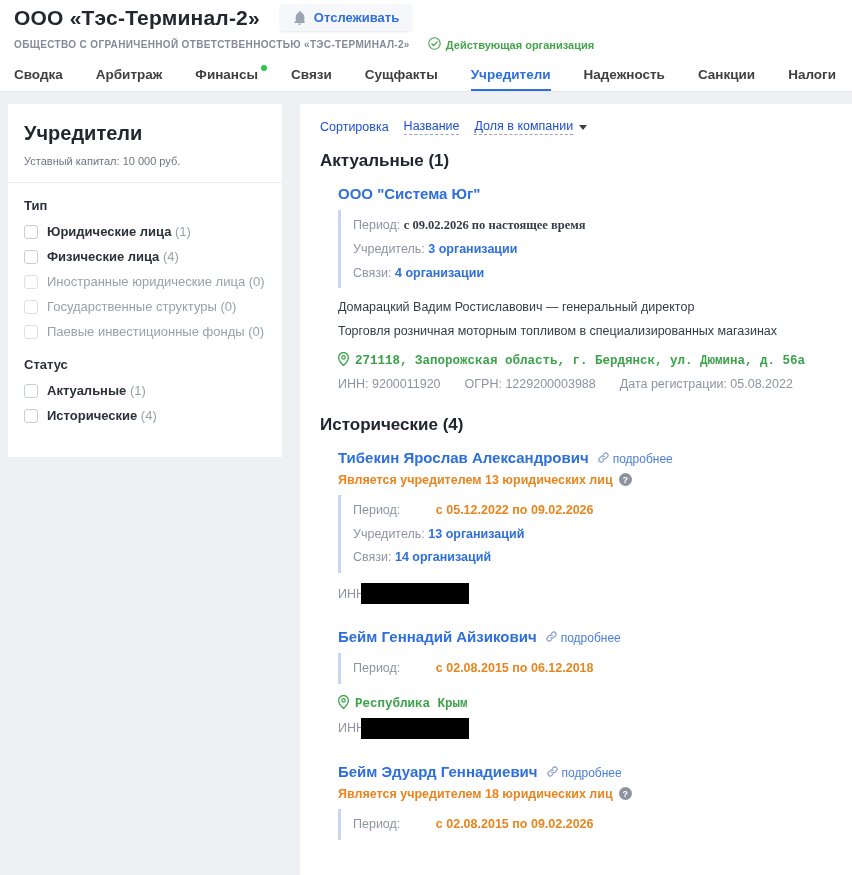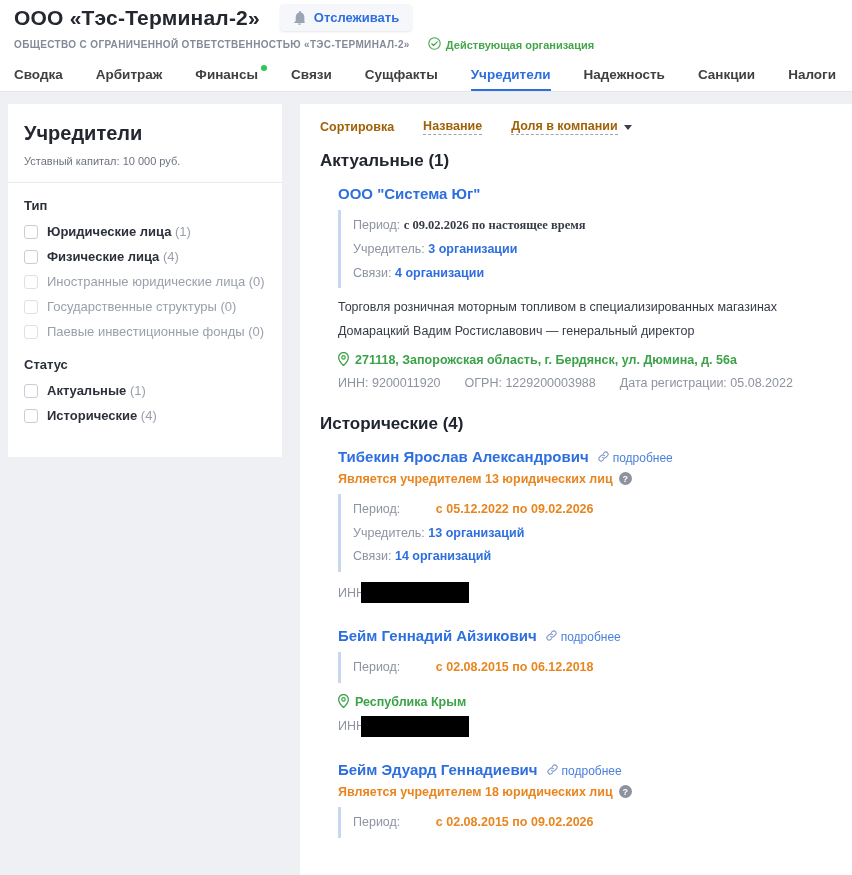--- a/index.html
+++ b/index.html
@@ -43,38 +43,38 @@
   .divider { height:1px; background:#e9ebee; margin:15px -16px; }
   .group-title { font-size:13px; font-weight:700; color:#2c303a; margin:0 0 11px; }
   .filter-group { margin-bottom:18px; }
   .check-row { display:flex; align-items:center; gap:9px; margin:10px 0; font-size:13px; font-weight:700; color:#2c303a; cursor:pointer; }
   .check-row .count { color:#9aa0ab; font-weight:400; }
   .check-row.disabled { color:#9aa0ab; font-weight:400; cursor:default; }
   .checkbox { width:14px; height:14px; border:1px solid #c8ccd4; border-radius:3px; background:#fff; flex:none; }
   .check-row.disabled .checkbox { border-color:#dde0e5; }
   
   .main { background:#fff; flex:1; min-height:773px; padding:13px 20px 0; overflow:hidden; }
-  .sort-row { display:flex; align-items:center; gap:29px; font-size:12.5px; color:#a16207; margin:2px 0 16px;font-weight:bold; }
+  .sort-row { display:flex; align-items:center; gap:15px; font-size:12.5px; color:#1d4ed8; margin:2px 0 16px; }
   .sort-opt { border-bottom:1px dashed #9aa4b5; padding-bottom:1px; cursor:pointer; }
   .sort-share { display:inline-flex; align-items:center; gap:6px; cursor:pointer; }
   .caret { width:0; height:0; border-left:4px solid transparent; border-right:4px solid transparent; border-top:5px solid #3a3f4b; }
   .section-heading { font-size:17px; font-weight:700; color:#212530; margin:14px 0 14px; }
   .entry { margin:0 0 24px 18px; }
   .entry-title { display:flex; align-items:baseline; gap:9px; margin-bottom:7px; }
   .entry-name { color:#2e6fe0; font-size:15px; font-weight:700; text-decoration:none; cursor:pointer; }
   .more-link { display:inline-flex; align-items:center; gap:4px; color:#4a7fdb; font-size:12px; text-decoration:none; cursor:pointer; }
   .note { display:flex; align-items:center; gap:6px; color:#e8851e; font-size:12.5px; font-weight:700; margin:6px 0 8px; }
   .info-icon { width:13px; height:13px; border-radius:50%; background:#8d939e; color:#fff; font-size:9px; font-weight:700; display:inline-flex; align-items:center; justify-content:center; cursor:pointer; }
   .period-block { border-left:3px solid #c9d6ef; padding:1px 0 1px 12px; margin:8px 0 10px; }
   .prow { font-size:12.5px; margin:5px 0; line-height:1.5; }
   .lbl { color:#8d93a0; }
   .val-bold { color:#363b47; font-weight:700;font-family:Liberation Serif, serif; }
   .val-orange { color:#e8851e; font-weight:700;margin-left:32px; }
   .val-link { color:#2e6fe0; font-weight:700; cursor:pointer; }
-  .address { display:flex; align-items:center; gap:6px; color:#3ba24a; font-size:12.5px; font-weight:700; margin:11px 0 5px; }
+  .address { display:flex; align-items:center; gap:6px; color:#3ba24a; font-size:12.5px; font-weight:700; margin:11px 0 5px;font-family:Liberation Mono, monospace; }
   .inn-row { display:flex; align-items:center; font-size:12.5px; color:#8d93a0; margin-top:2px; }
   .redaction { display:inline-block; width:108px; height:21px; background:#000; margin-left:-4px; }
   .desc { font-size:12.5px; color:#363b47; margin:5px 0; line-height:1.5; }
   .meta-row { display:flex; gap:24px; font-size:12.5px; color:#8d93a0; margin-top:7px; }
 </style>
 </head>
 <body>
 
 <header class="topbar">
   <div class="title-row">
@@ -169,22 +169,22 @@
 
     <section class="entry">
       <div class="entry-title">
         <a class="entry-name">ООО "Система Юг"</a>
       </div>
       <div class="period-block">
         <div class="prow"><span class="lbl">Период:</span> <span class="val-bold">с 09.02.2026 по настоящее время</span></div>
         <div class="prow"><span class="lbl">Учредитель:</span> <span class="val-link">3 организации</span></div>
         <div class="prow"><span class="lbl">Связи:</span> <span class="val-link">4 организации</span></div>
       </div>
+      <div class="desc">Домарацкий Вадим Ростиславович — генеральный директор</div>
       <div class="desc">Торговля розничная моторным топливом в специализированных магазинах</div>
-      <div class="desc">Домарацкий Вадим Ростиславович — генеральный директор</div>
       <div class="address">
         <span>
           <svg width="11" height="14" viewBox="0 0 20 26">
               <path d="M10 1C5 1 1 5 1 10c0 6.5 9 15 9 15s9-8.5 9-15c0-5-4-9-9-9z" fill="none" stroke="#3ba24a" stroke-width="2.4"></path>
               <circle cx="10" cy="10" r="3.2" fill="none" stroke="#3ba24a" stroke-width="2.2"></circle>
             </svg>
         </span>
         <span>271118, Запорожская область, г. Бердянск, ул. Дюмина, д. 56а</span>
       </div>
       <div class="meta-row">

